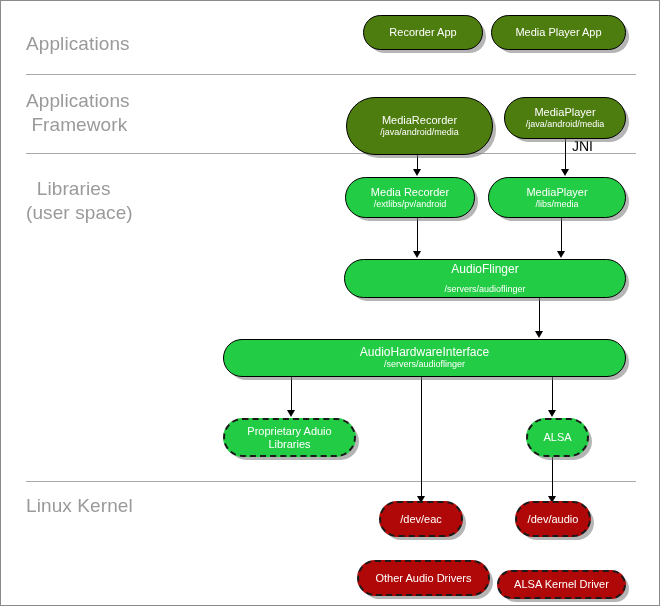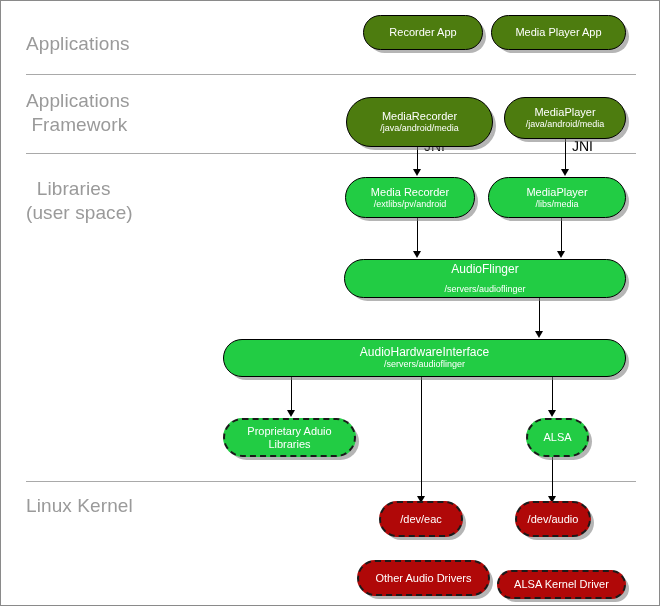--- a/index.html
+++ b/index.html
@@ -129,21 +129,21 @@
   <div class="arrowhead" style="left:547px; top:495px;"></div>
 
   <div class="node blue" style="left:362px; top:14px; width:120px; height:35px;">
     <span class="title">Recorder App</span>
   </div>
 
   <div class="node blue" style="left:490px; top:14px; width:135px; height:35px;">
     <span class="title">Media Player App</span>
   </div>
 
-  <div class="node blue" style="left:345px; top:96px; width:147px; height:50px;">
+  <div class="node blue" style="left:345px; top:96px; width:147px; height:58px;">
     <span class="title">MediaRecorder</span>
     <span class="sub">/java/android/media</span>
   </div>
 
   <div class="node blue" style="left:503px; top:96px; width:122px; height:42px;">
     <span class="title">MediaPlayer</span>
     <span class="sub">/java/android/media</span>
   </div>
 
   <div class="node green" style="left:344px; top:176px; width:130px; height:41px;">

